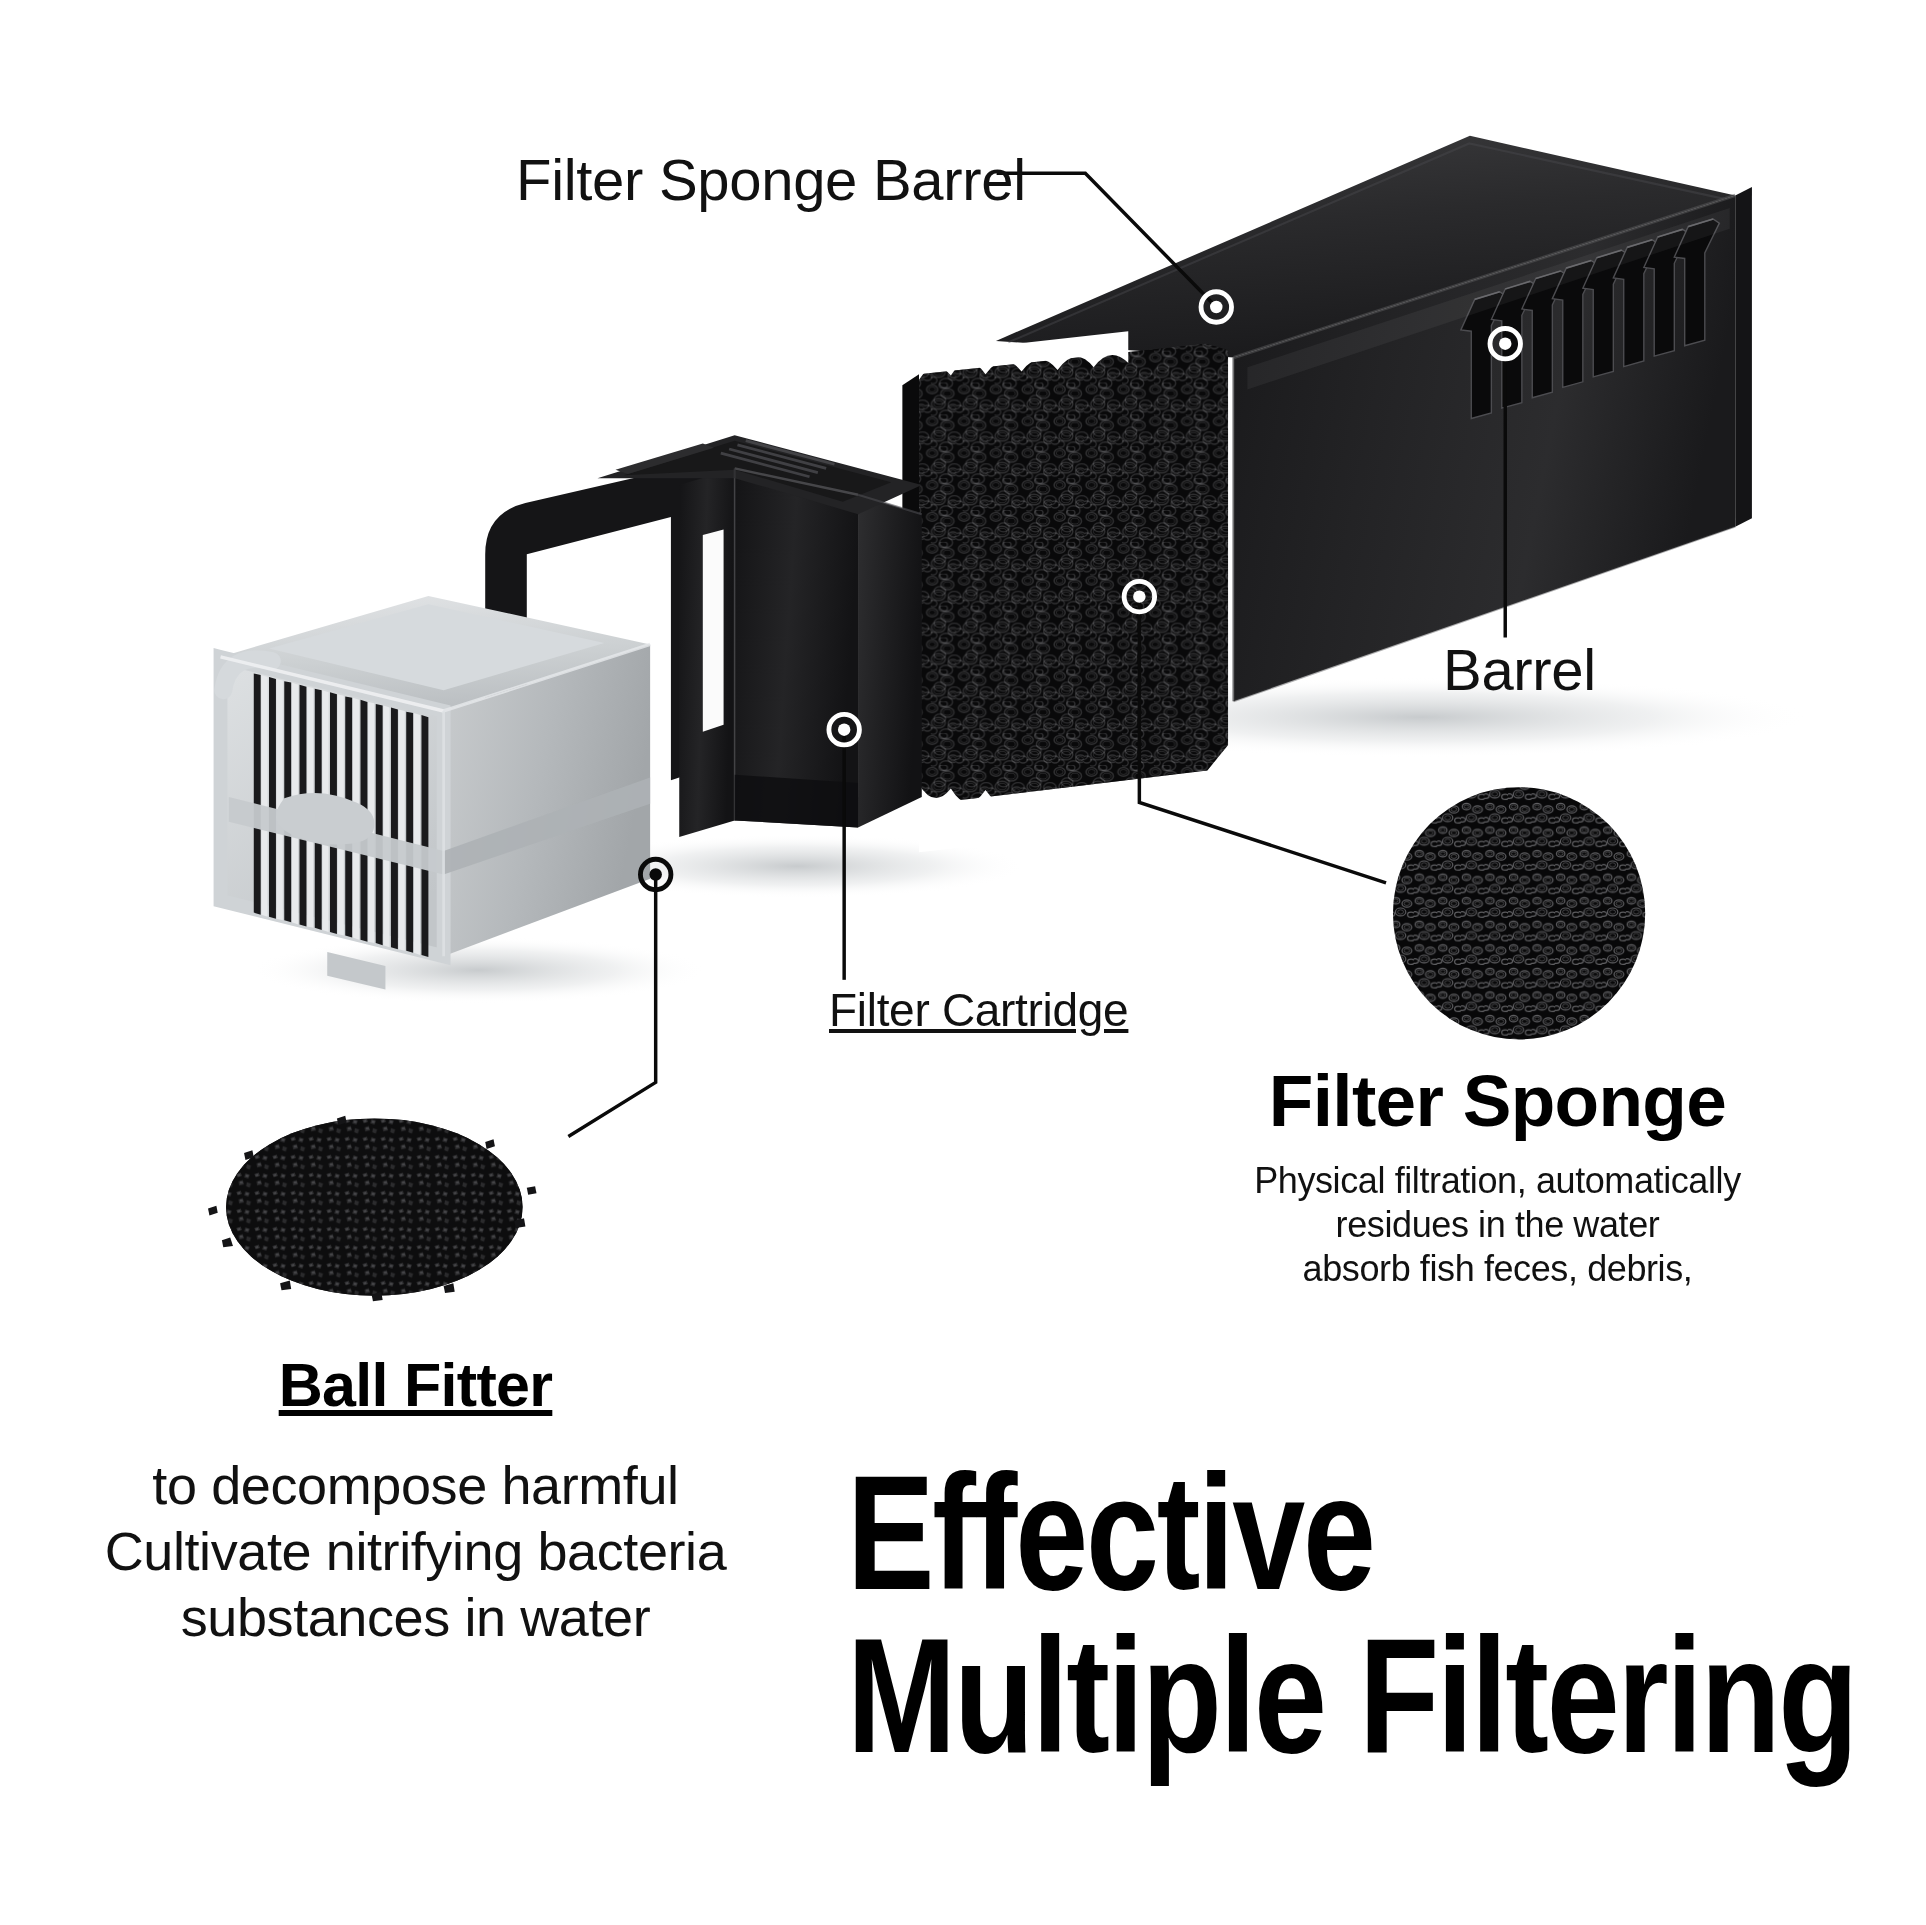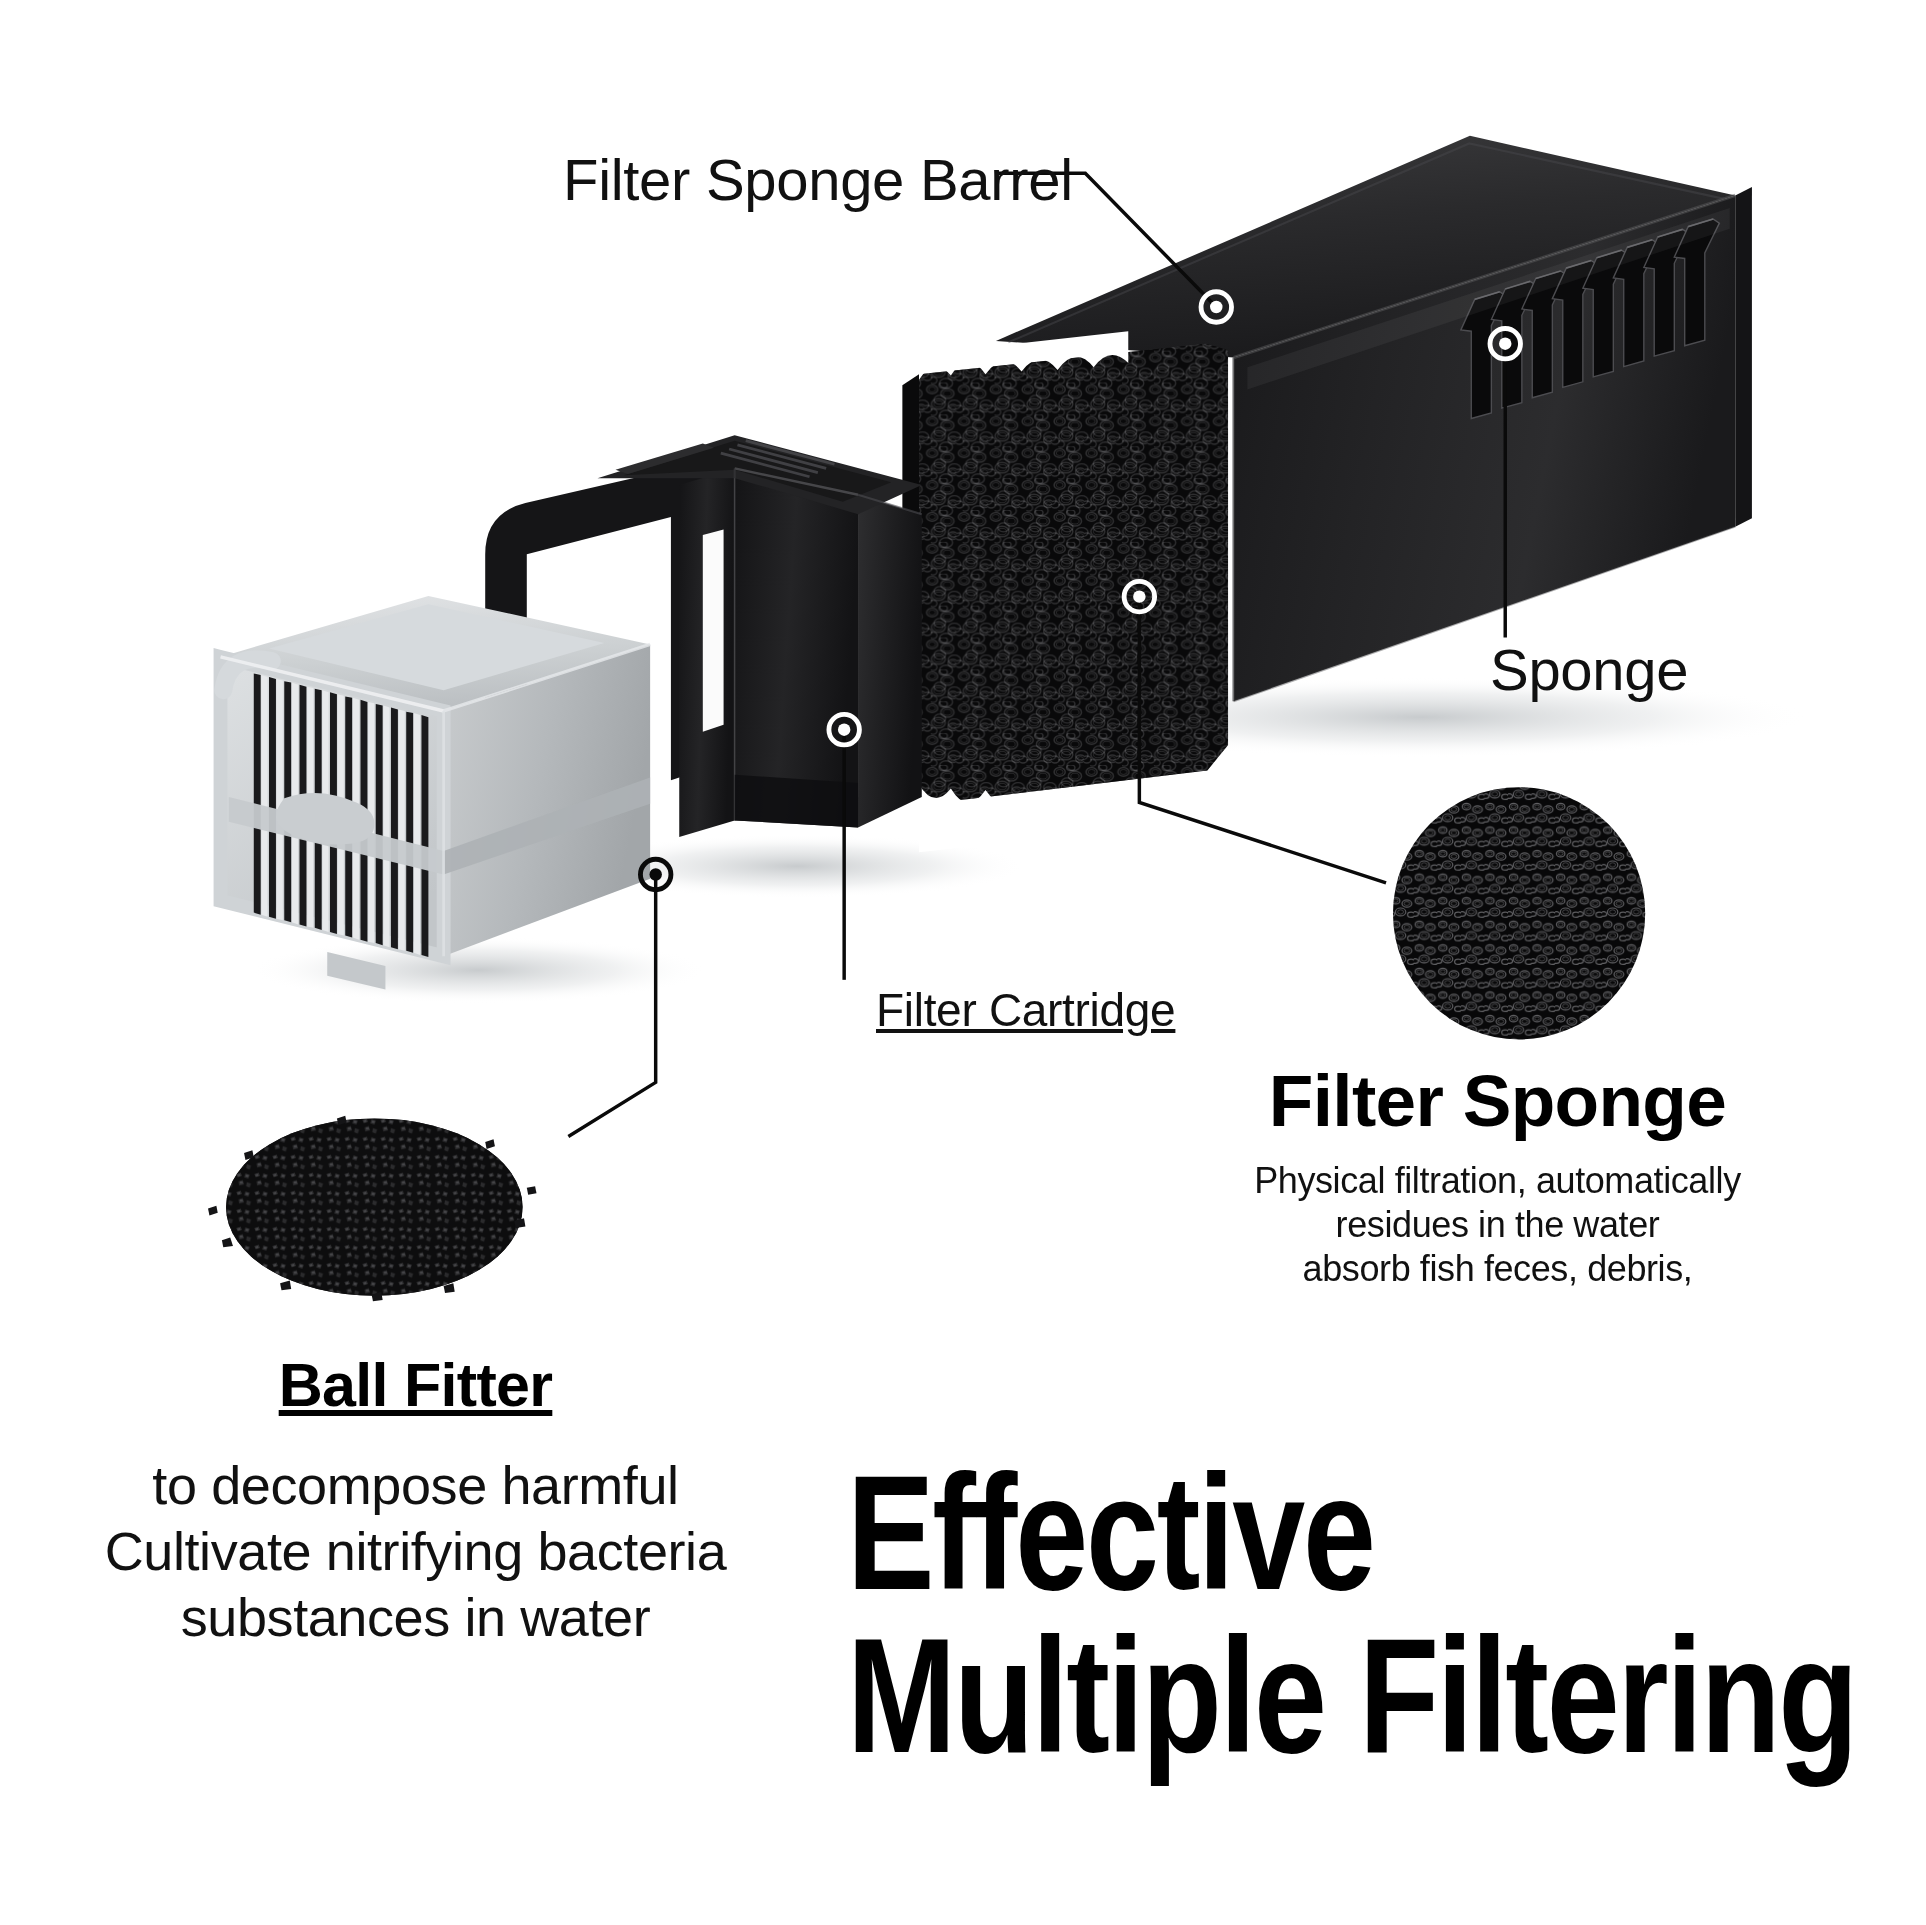--- a/index.html
+++ b/index.html
@@ -13,21 +13,20 @@
   }
 
   
   .callout-label{
     position:absolute;
     font-family:"Liberation Sans", sans-serif;
     font-weight:400;
     color:#111;
     white-space:nowrap;
     letter-spacing:-0.3px;
-    margin-left:47px;
   }
   .section-title{
     position:absolute;
     font-family:"Liberation Sans", sans-serif;
     font-weight:700;
     color:#000;
     text-align:center;
     letter-spacing:-0.7px;
   }
   .section-desc{
@@ -388,21 +387,21 @@
       </g>
       <g>
         <circle cx="946" cy="1262" r="22" fill="none" stroke="#0a0a0a" stroke-width="7"></circle>
         <circle cx="946" cy="1262" r="9" fill="#0a0a0a"></circle>
       </g>
     </g>
   </svg>
 
   <div class="callout-label" style="left:516px; top:146px; font-size:58px;">Filter Sponge Barrel</div>
 
-  <div class="callout-label" style="left:1443px; top:636px; font-size:58px;">Sponge</div>
+  <div class="callout-label" style="left:1443px; top:636px; font-size:58px;">Barrel</div>
 
   <div class="callout-label" style="left:829px; top:983px; font-size:46px;text-decoration:underline;">Filter Cartridge</div>
 
   <div class="section-title" style="left:1123px; top:1059px; width:749px; font-size:73px;">Filter Sponge</div>
 
   <div class="section-desc" style="left:1123px; top:1159px; width:749px; font-size:36px;">
     <div>Physical filtration, automatically</div>
     <div>residues in the water</div>
     <div>absorb fish feces, debris,</div>
   </div>

